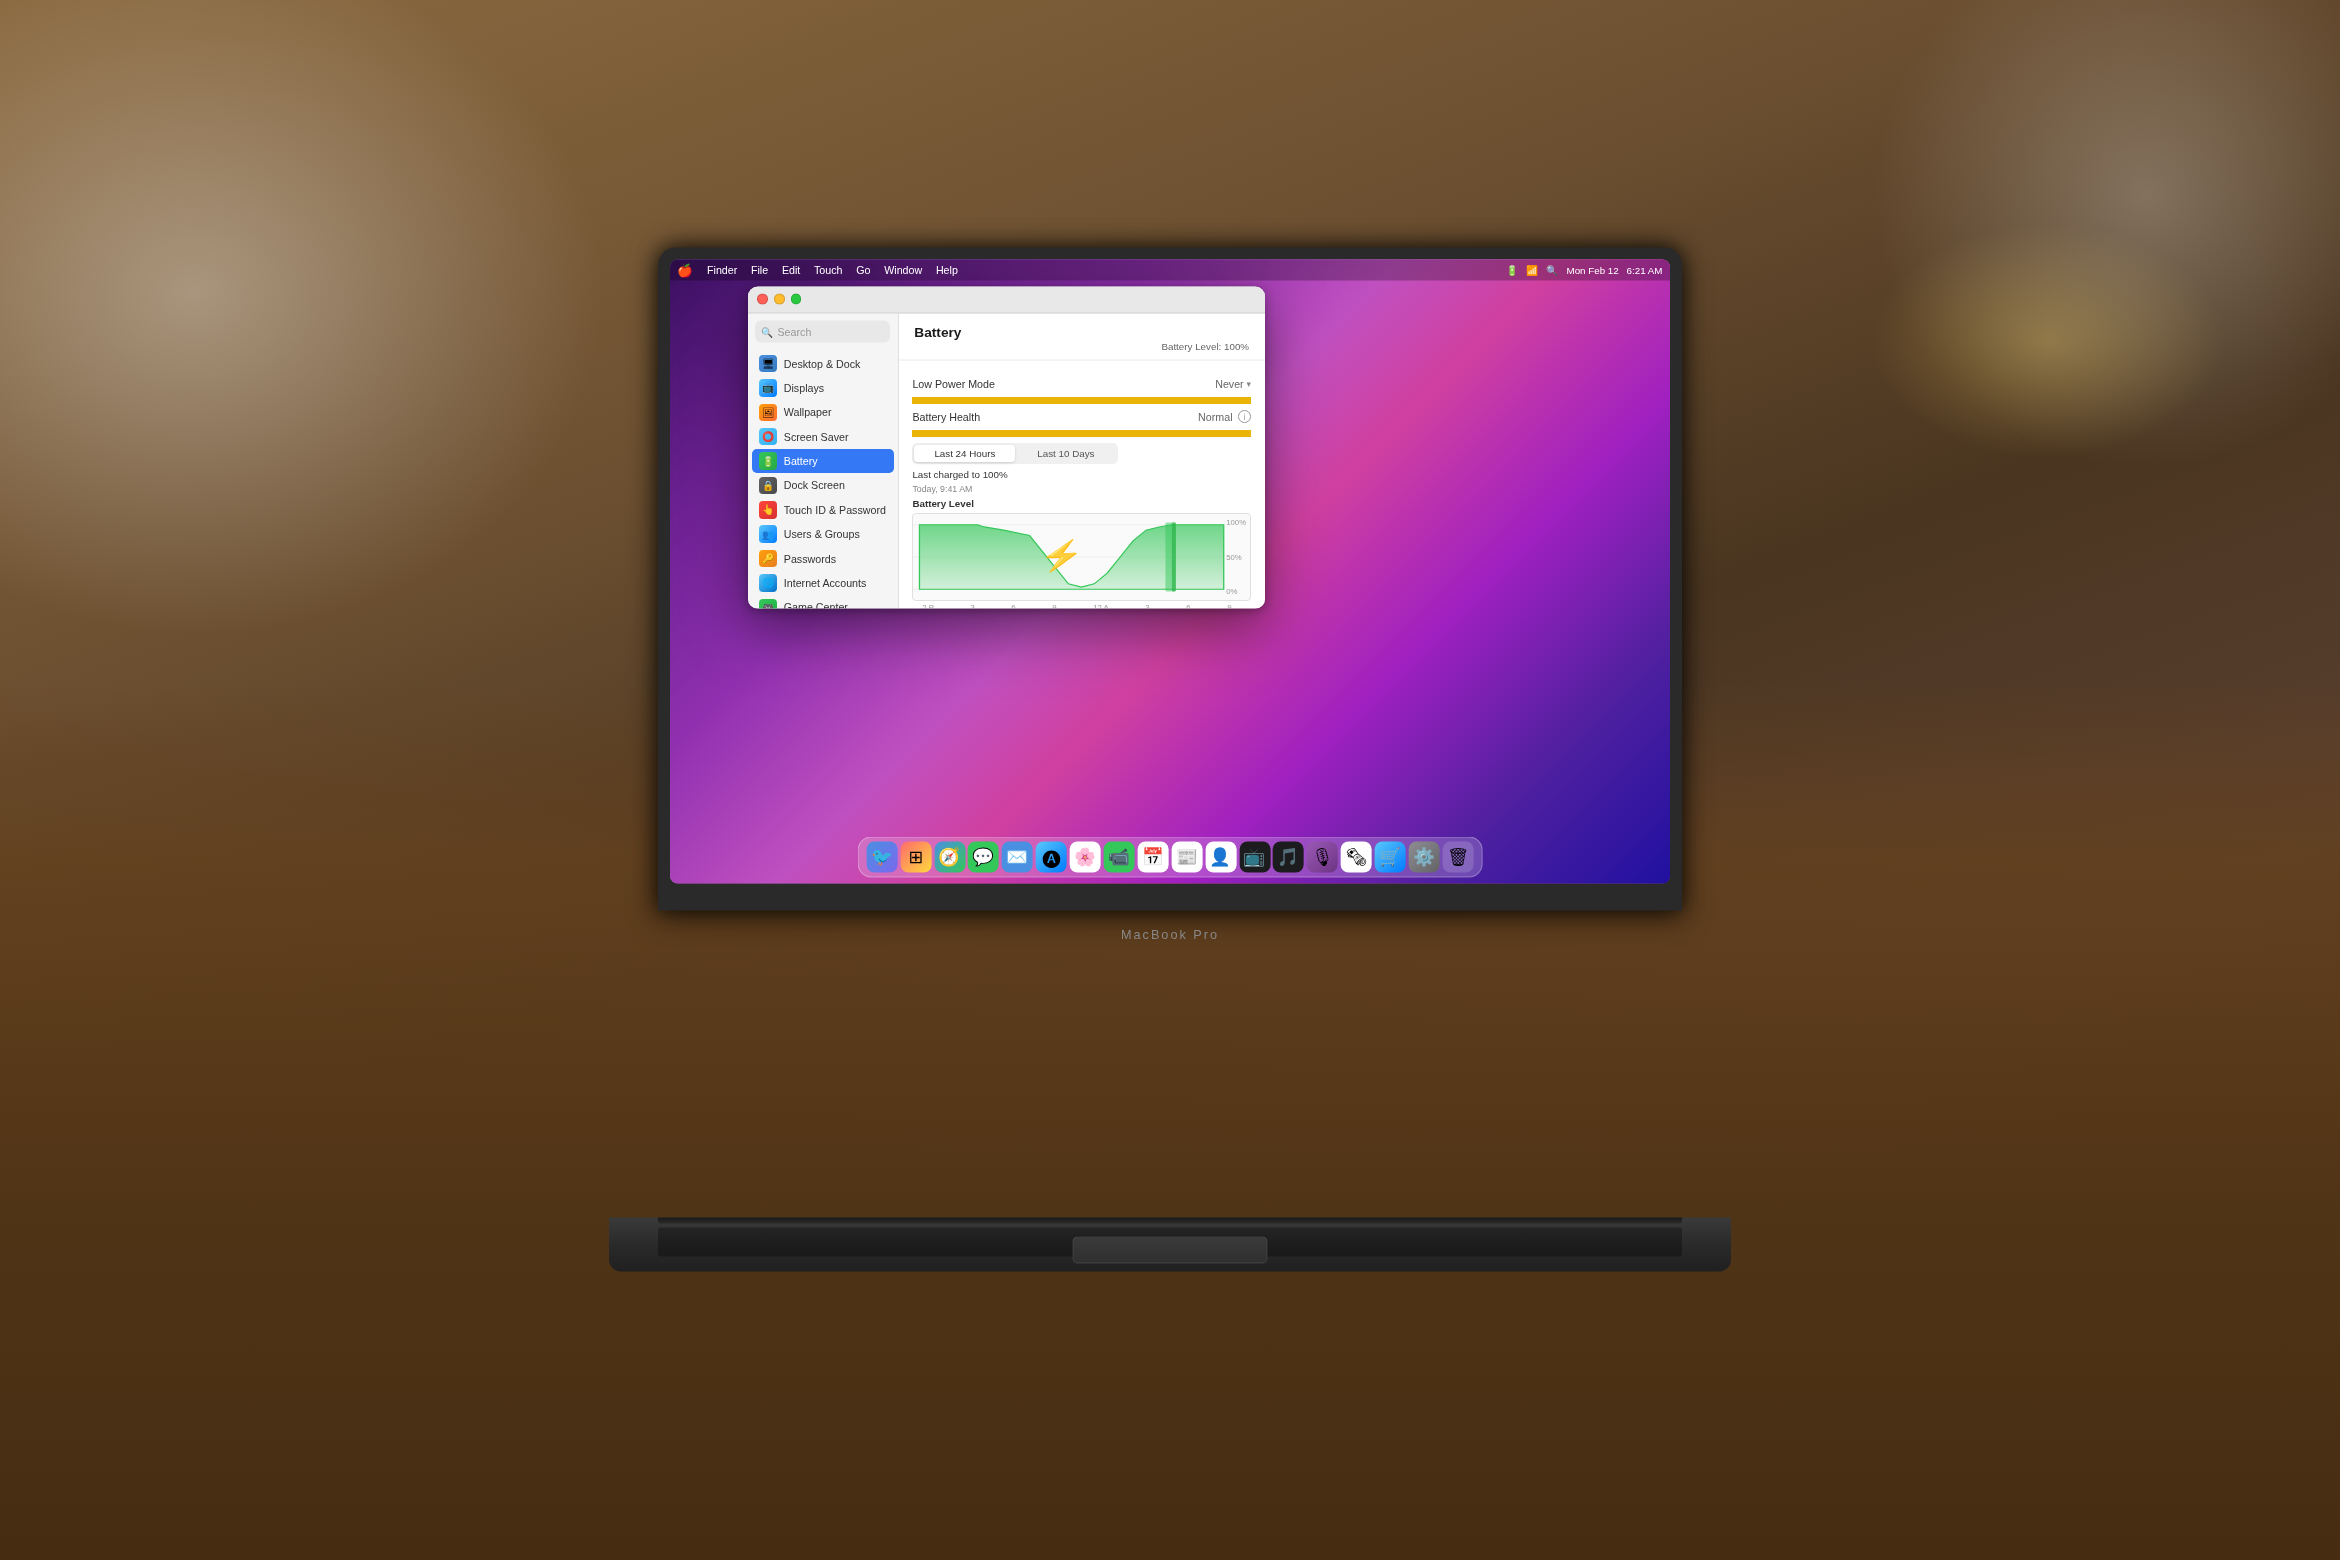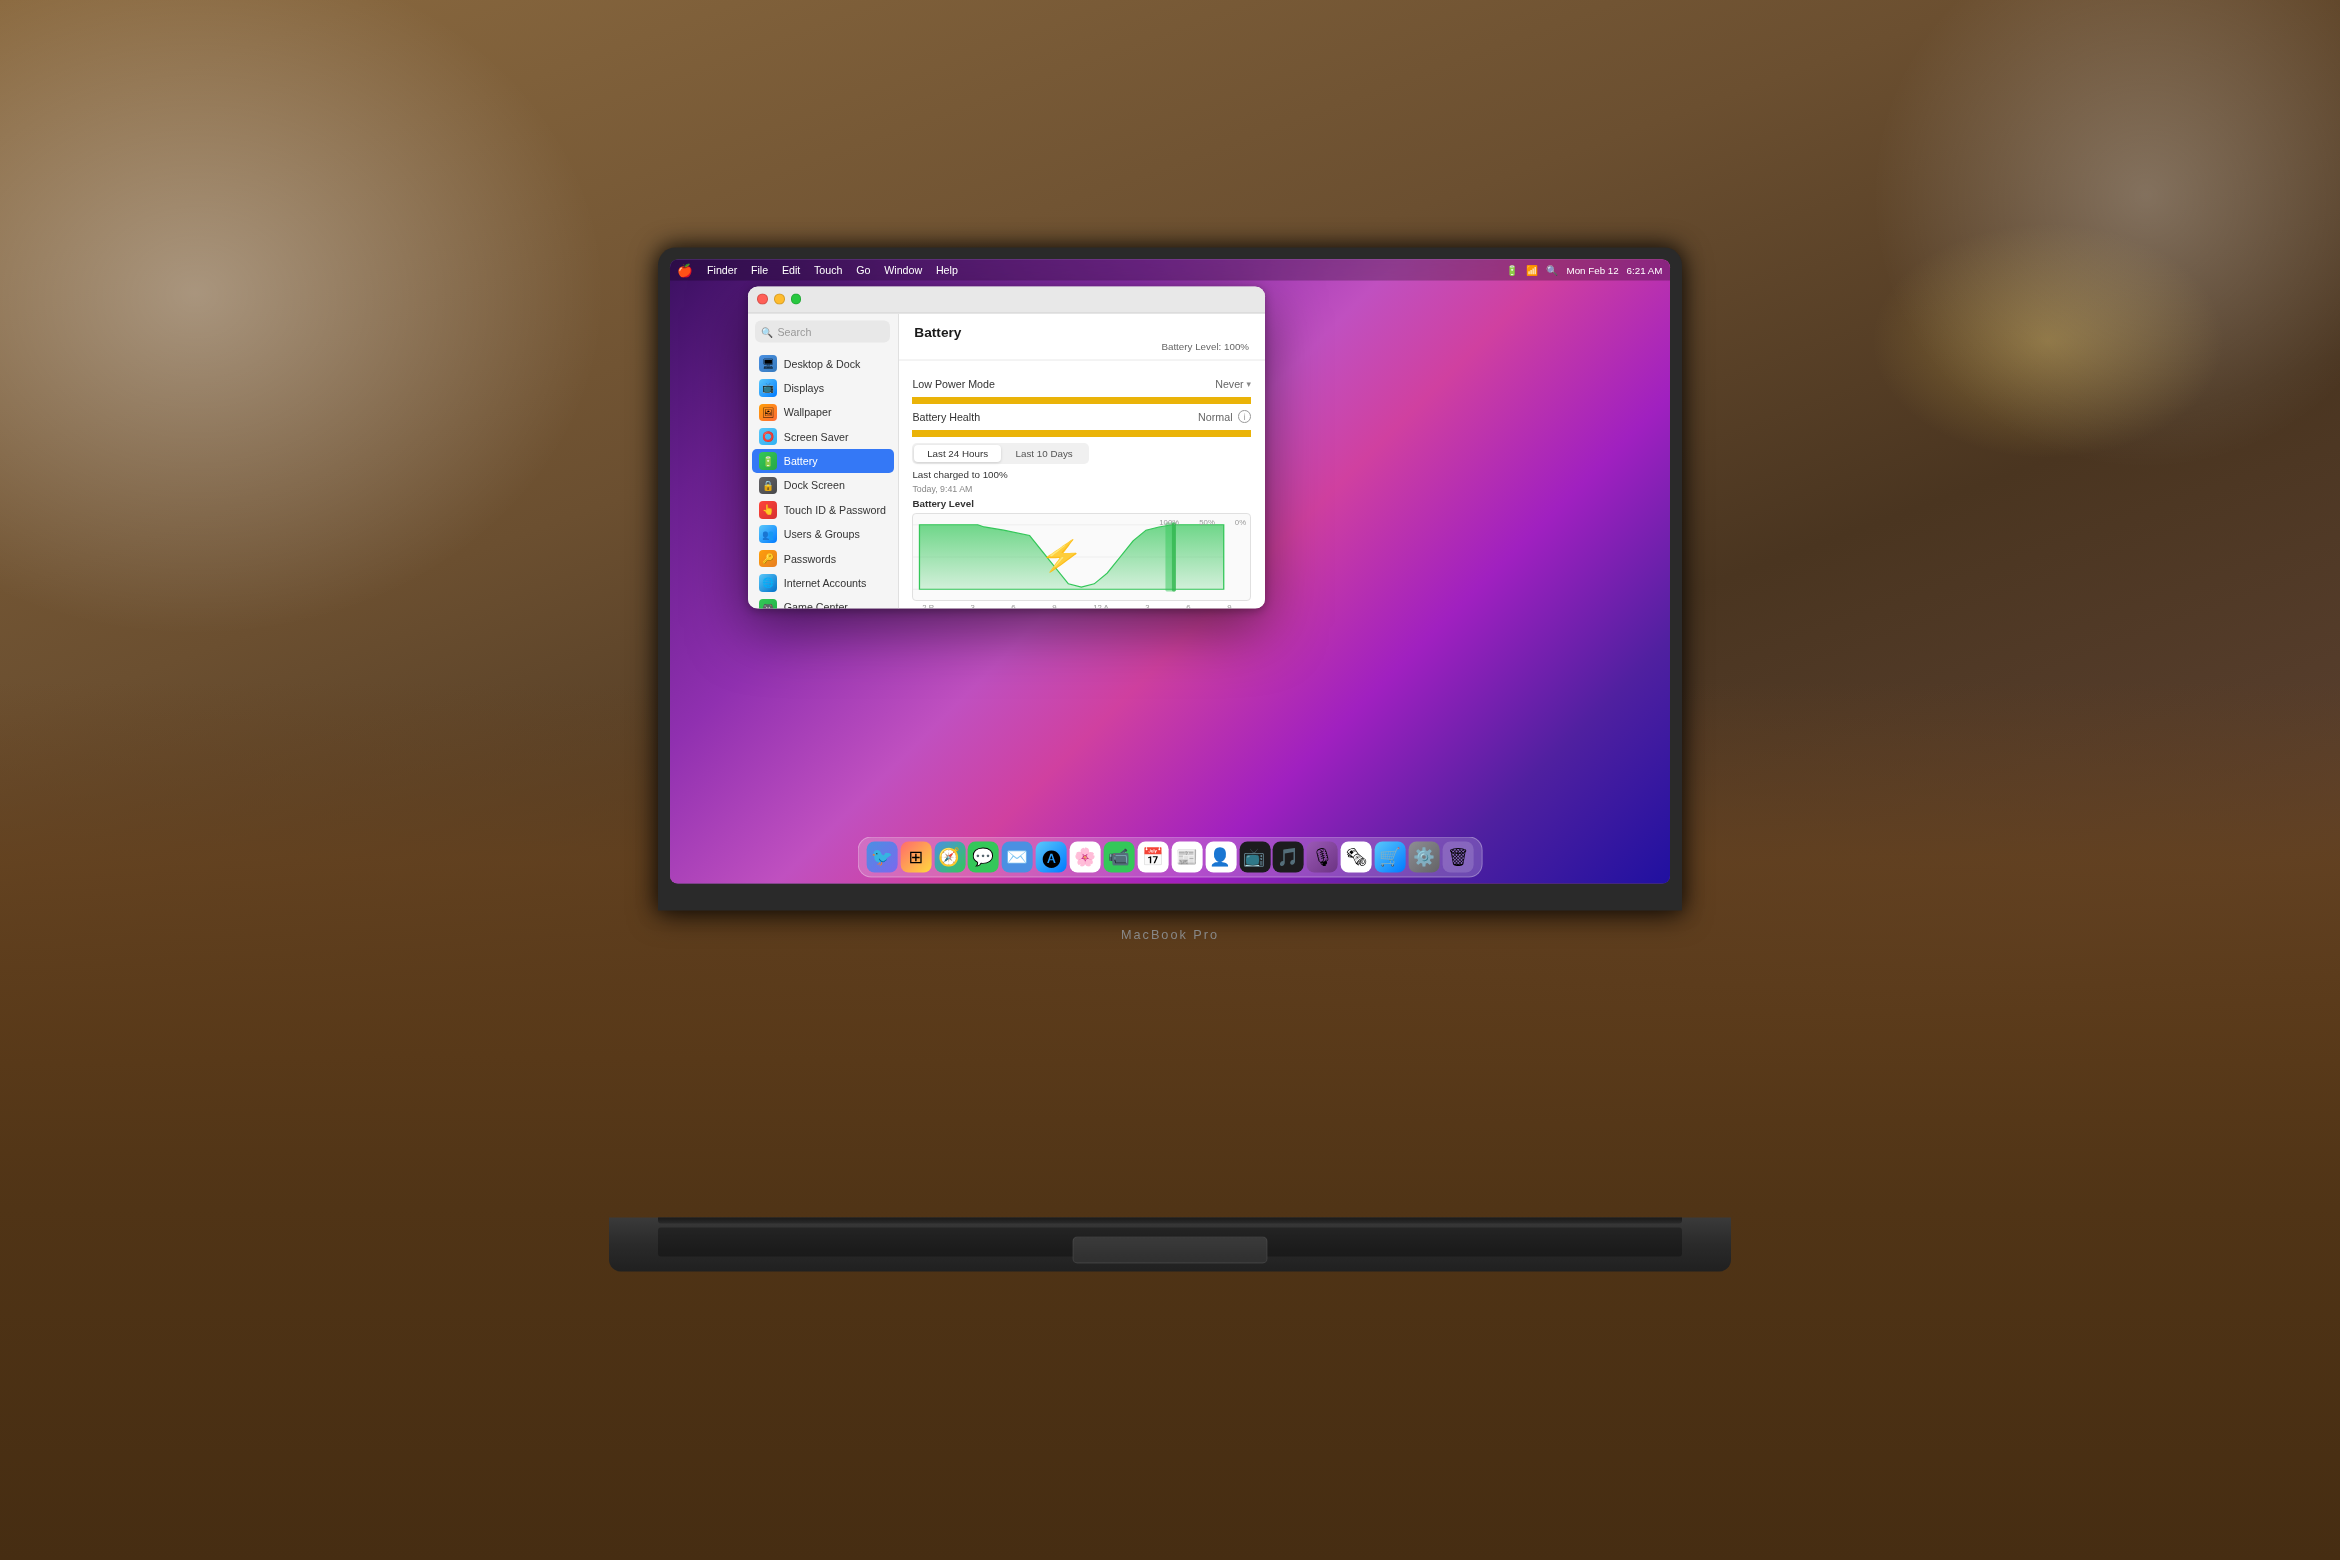--- a/index.html
+++ b/index.html
@@ -323,21 +323,21 @@
       color: #888;
     }
 
     
     .time-tabs {
       display: flex;
       margin: 5.9px 0;
       background: #f0f0f0;
       border-radius: 4.9px;
       padding: 2px;
-      width: 177px;
+      width: 206px;
     }
 
     .time-tab {
       flex: 1;
       text-align: center;
       padding: 2.9px 7.8px;
       font-size: 9.8px;
       border-radius: 3.9px;
       cursor: pointer;
       color: #555;
@@ -371,24 +371,23 @@
       height: 88px;
       overflow: hidden;
     }
 
     .chart-y-labels {
       position: absolute;
       right: 3.9px;
       top: 0;
       height: 100%;
       display: flex;
-      flex-direction: row;
+      flex-direction: column;
       justify-content: space-between;
       padding: 3.9px 0;
-      gap: 20px;
     }
 
     .chart-y-label {
       font-size: 7.8px;
       color: #999;
     }
 
     .chart-x-labels {
       display: flex;
       justify-content: space-between;

